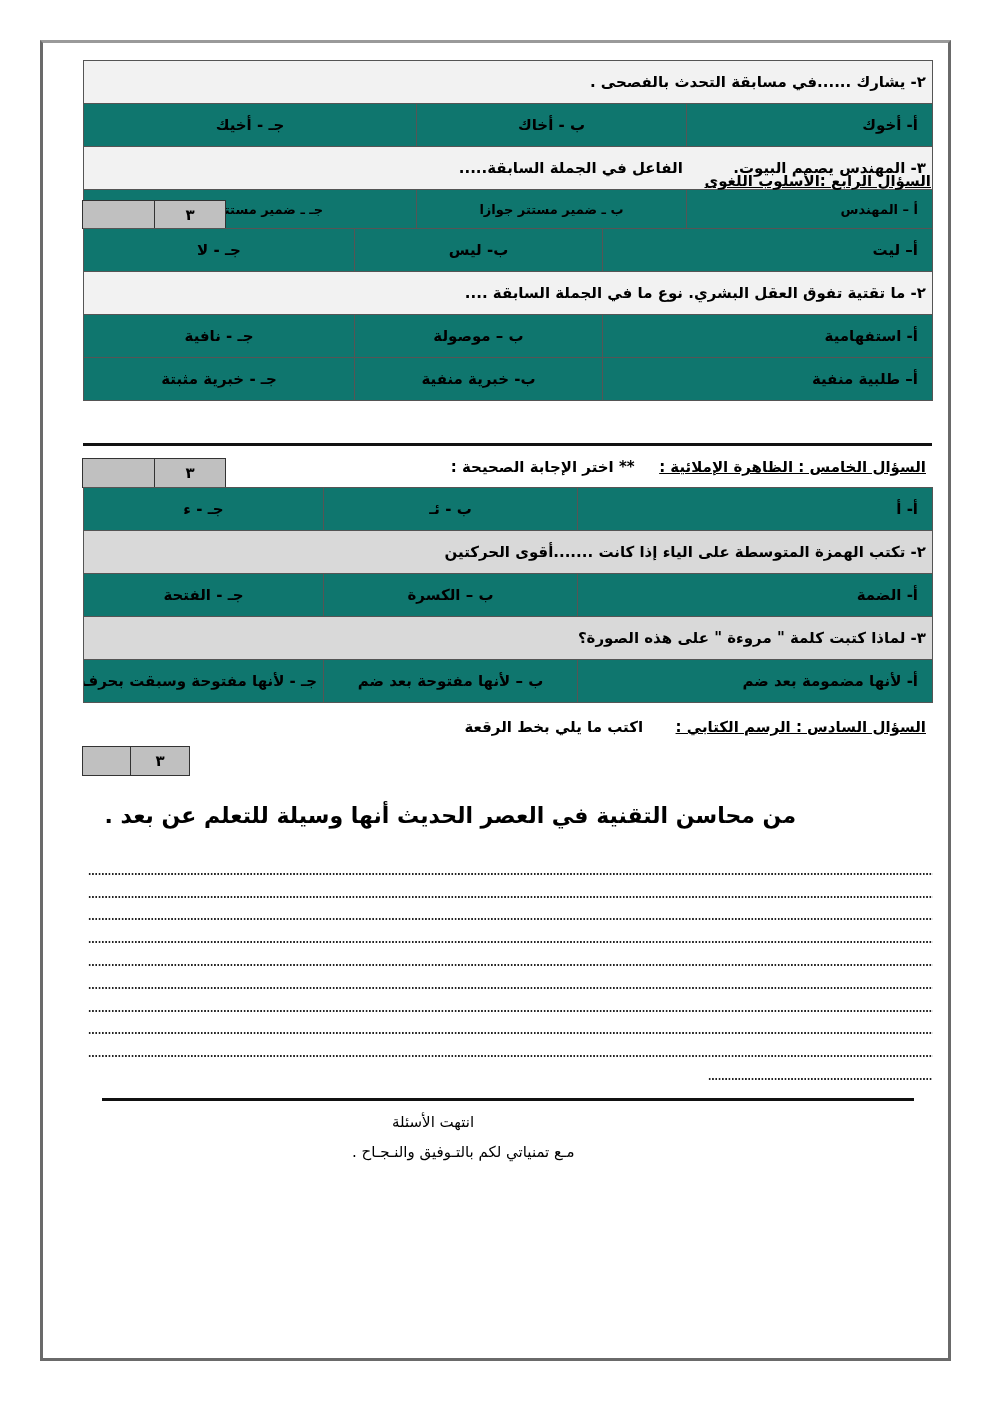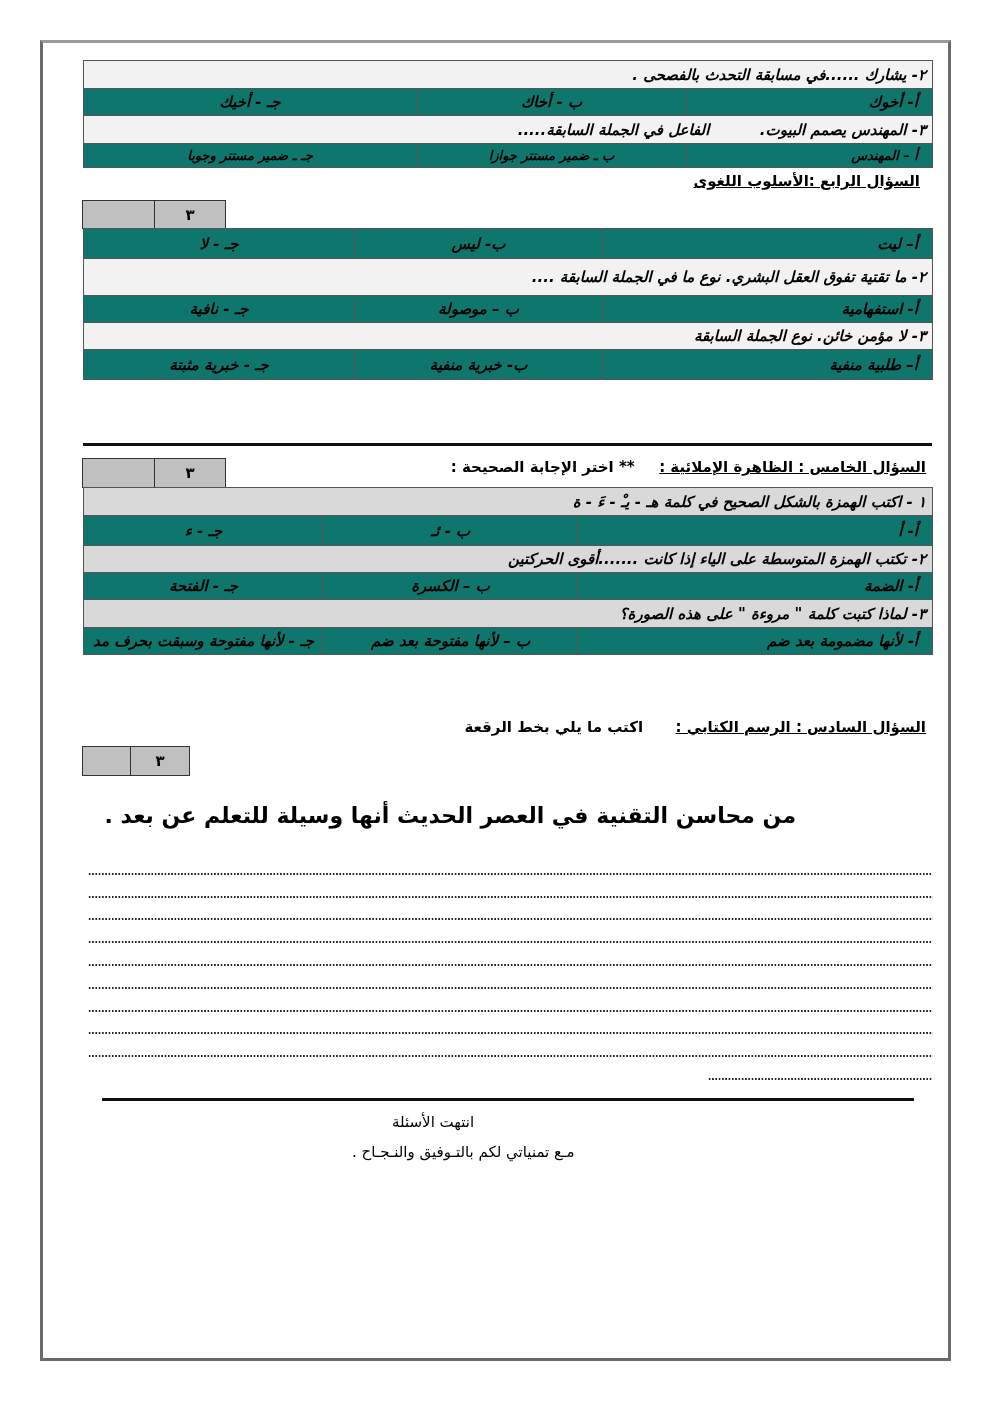--- a/index.html
+++ b/index.html
@@ -4,21 +4,21 @@
 <style>
   html, body { margin: 0; padding: 0; background: #ffffff; }
   body { width: 992px; height: 1403px; position: relative; font-family: "DejaVu Sans", sans-serif; color: #000; }
   .page-frame {
     position: absolute; left: 40px; top: 40px; width: 911px; height: 1321px;
     border-top: 3px solid #9a9a9a; border-left: 3px solid #6a6a6a;
     border-right: 3px solid #6a6a6a; border-bottom: 3px solid #6a6a6a;
     box-sizing: border-box;
   }
   table.q { border-collapse: collapse; direction: rtl; position: absolute; table-layout: fixed; }
-  table.q td { border: 1.5px solid #555; padding: 4px 6px; font-weight: bold; font-size: 15px; white-space: nowrap; overflow: hidden; font-style: italic; }
+  table.q td { border: 1.5px solid #555; padding: 12px 6px; font-weight: bold; font-size: 15px; white-space: nowrap; overflow: hidden; }
   table.q tr.stem td { background: #f2f2f2; text-align: right; }
   table.q.dark tr.stem td { background: #d9d9d9; }
   table.q tr.opts td { background: #0f766e; text-align: center; }
   table.q tr.opts td:first-child { text-align: right; padding-right: 14px; }
   .score-box { position: absolute; display: flex; border: 1.5px solid #333; background: #c0c0c0; }
   .score-box div { height: 100%; box-sizing: border-box; display: flex; align-items: center; justify-content: center; font-weight: bold; font-size: 15px; }
   .score-box .empty { border-right: 1.5px solid #333; }
   .heading { position: absolute; direction: rtl; font-weight: bold; font-size: 15px; white-space: nowrap; }
   .heading .u { text-decoration: underline; }
   .sep-line { position: absolute; height: 3px; background: #111; }
@@ -56,21 +56,21 @@
     </td>
   </tr>
   <tr class="opts" style="height:24px; font-size:13px">
     <td style="font-size:13px">أ – المهندس</td>
     <td style="font-size:13px">ب ـ ضمير مستتر جوازا</td>
     <td style="font-size:13px">جـ ـ ضمير مستتر وجوبا</td>
   </tr>
 </tbody>
   </table>
 
-<div class="heading" style="right:72px; top:172px;">
+<div class="heading" style="right:61px; top:172px;">
   <span class="u">السؤال الرابع  :الأسلوب اللغوى</span>
 </div>
 <div class="score-box" style="left:82px; top:200px; width:142px; height:27px;">
   <div class="empty" style="width:72px"></div>
   <div style="width:70px">٣</div>
 </div>
 
 <table class="q" style="left:83px; top:228px; width:849px;">
   <colgroup>
       <col style="width:330px">
@@ -83,23 +83,20 @@
     <td>ب- ليس</td>
     <td>جـ - لا</td>
   </tr>
   <tr class="stem" style="height:37px">
     <td colspan="3">٢- ما تقتية تفوق العقل البشري.  نوع ما في الجملة السابقة ....</td>
   </tr>
   <tr class="opts" style="height:26px">
     <td>أ- استفهامية</td>
     <td>ب –  موصولة</td>
     <td>جـ - نافية</td>
-  </tr>
-  <tr class="stem" style="height:27px">
-    <td colspan="3">٣- لا مؤمن خائن.    نوع الجملة السابقة</td>
   </tr>
   <tr class="opts" style="height:30px">
     <td>أ– طلبية منفية</td>
     <td>ب- خبرية منفية</td>
     <td>جـ - خبرية مثبتة</td>
   </tr>
 </tbody>
   </table>
 
 <div class="sep-line" style="left:83px; top:443px; width:849px;"></div>
@@ -114,23 +111,20 @@
   <div style="width:70px">٣</div>
 </div>
 
 <table class="q dark" style="left:83px; top:487px; width:849px;">
   <colgroup>
       <col style="width:355px">
       <col style="width:254px">
       <col style="width:240px">
     </colgroup>
   <tbody>
-      <tr class="stem" style="height:28px">
-    <td colspan="3">١ - اكتب الهمزة بالشكل الصحيح في كلمة  هـ - يـْ - ءَ - ة</td>
-  </tr>
   <tr class="opts" style="height:30px">
     <td>أ-        أ</td>
     <td>ب - ئـ</td>
     <td>جـ -        ء</td>
   </tr>
   <tr class="stem" style="height:27px">
     <td colspan="3">٢-  تكتب الهمزة المتوسطة على الياء إذا كانت .......أقوى الحركتين</td>
   </tr>
   <tr class="opts" style="height:27px">
     <td>أ- الضمة</td>

